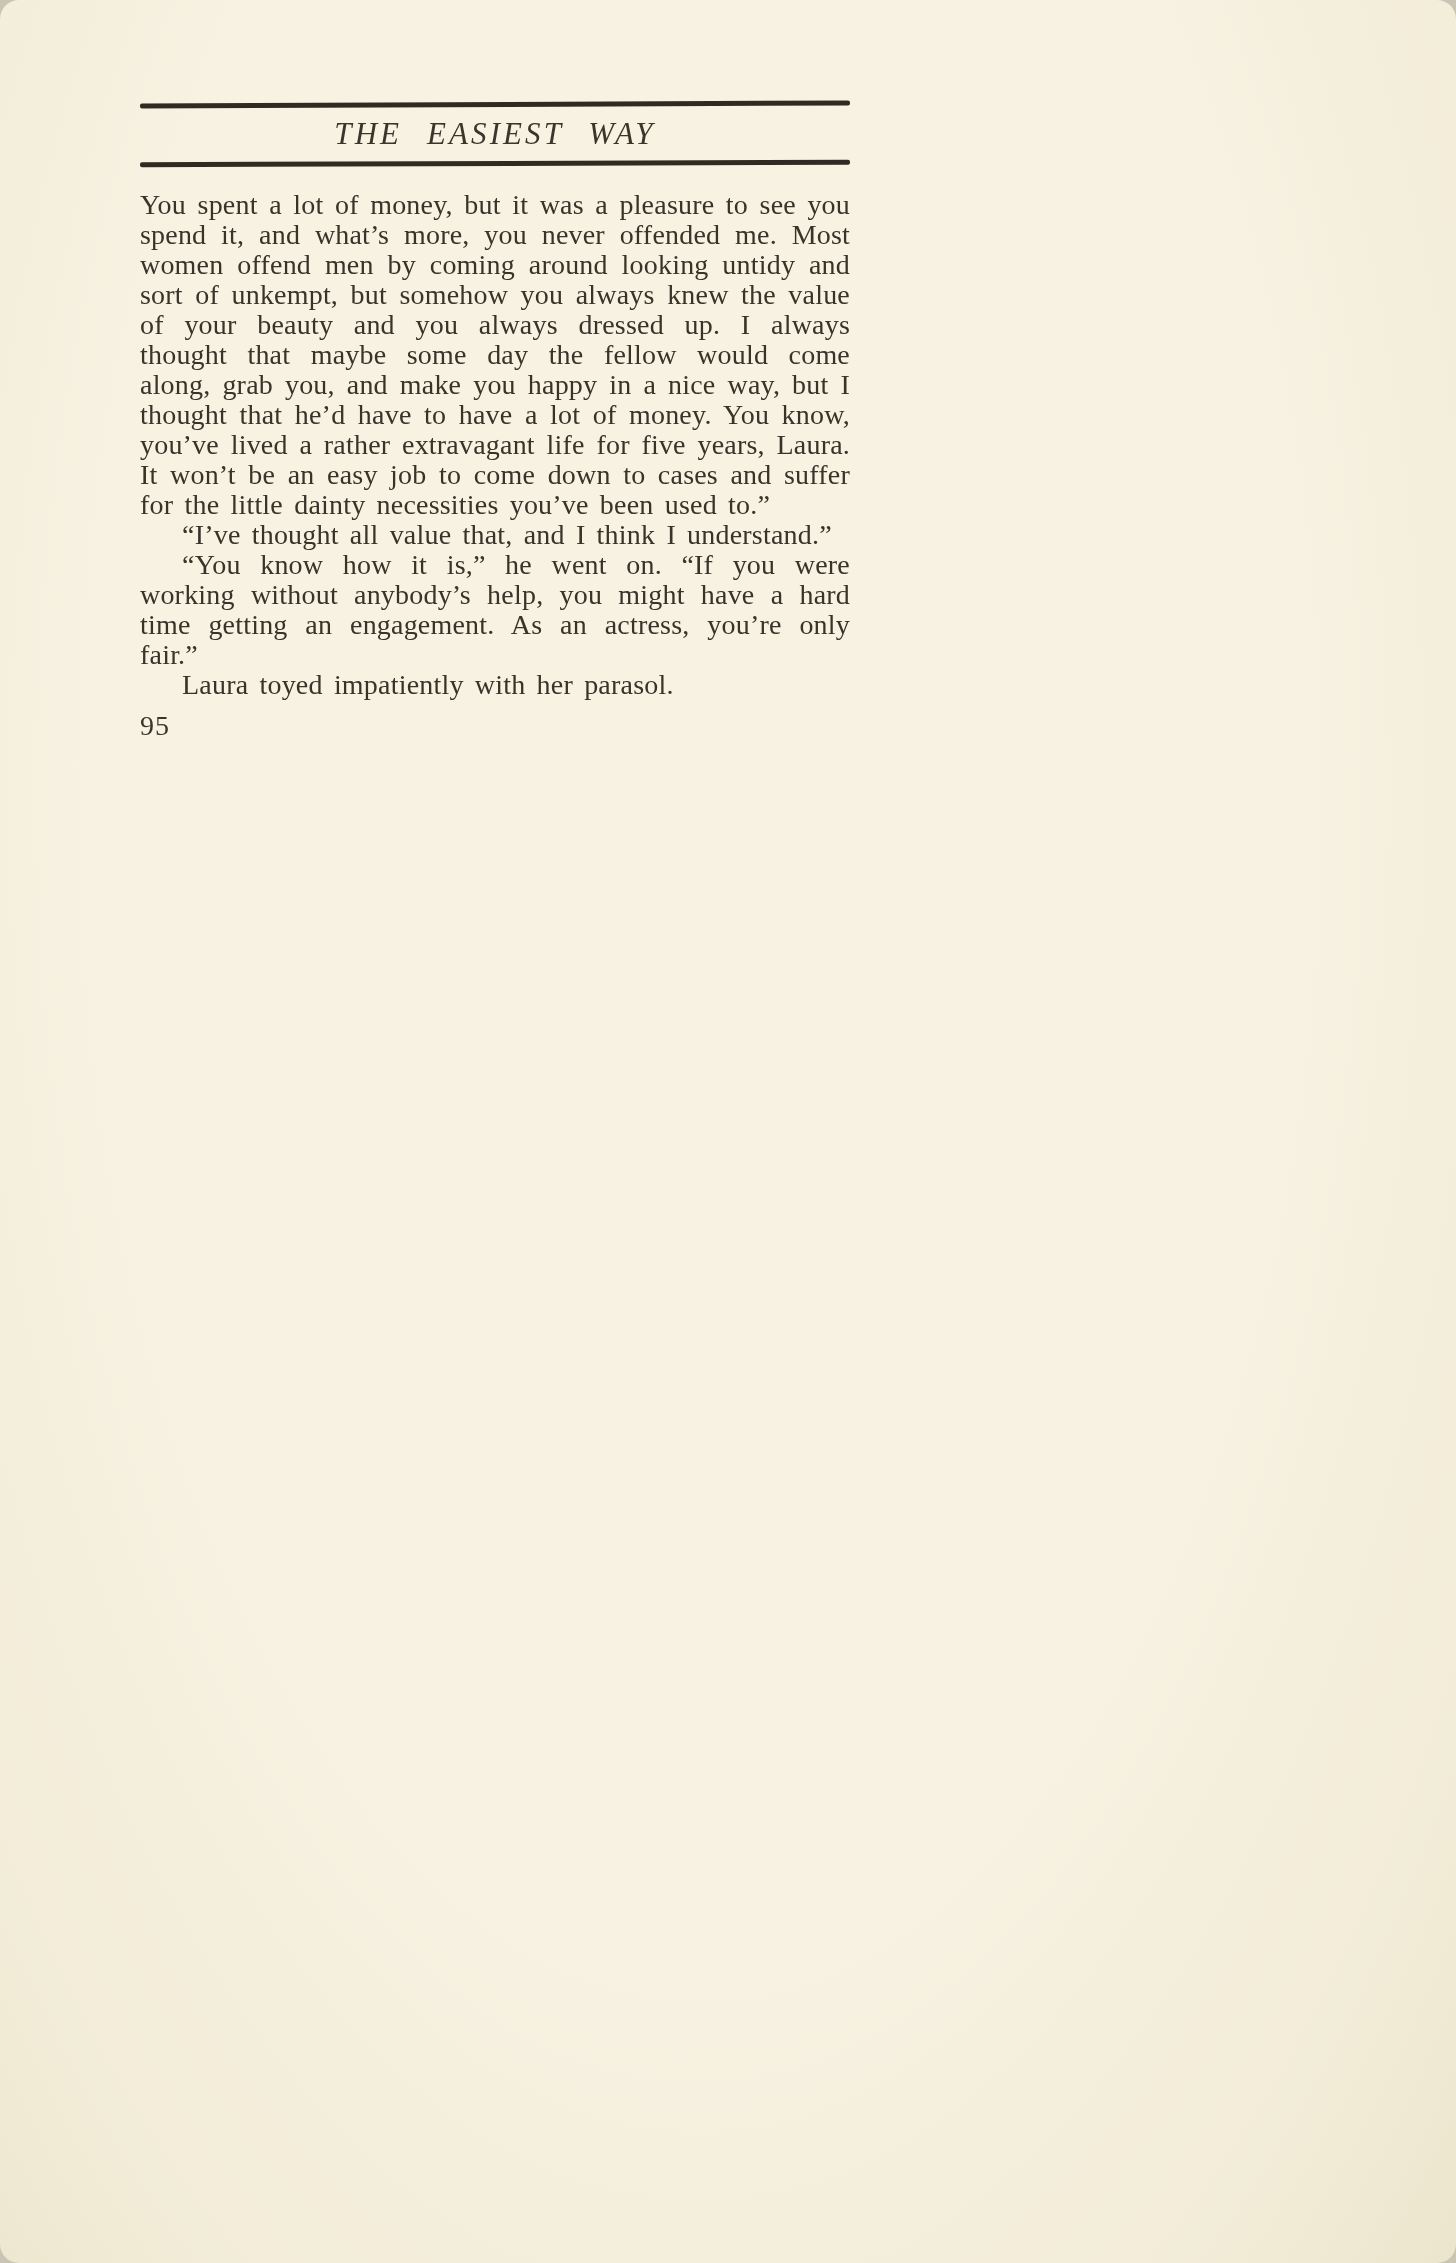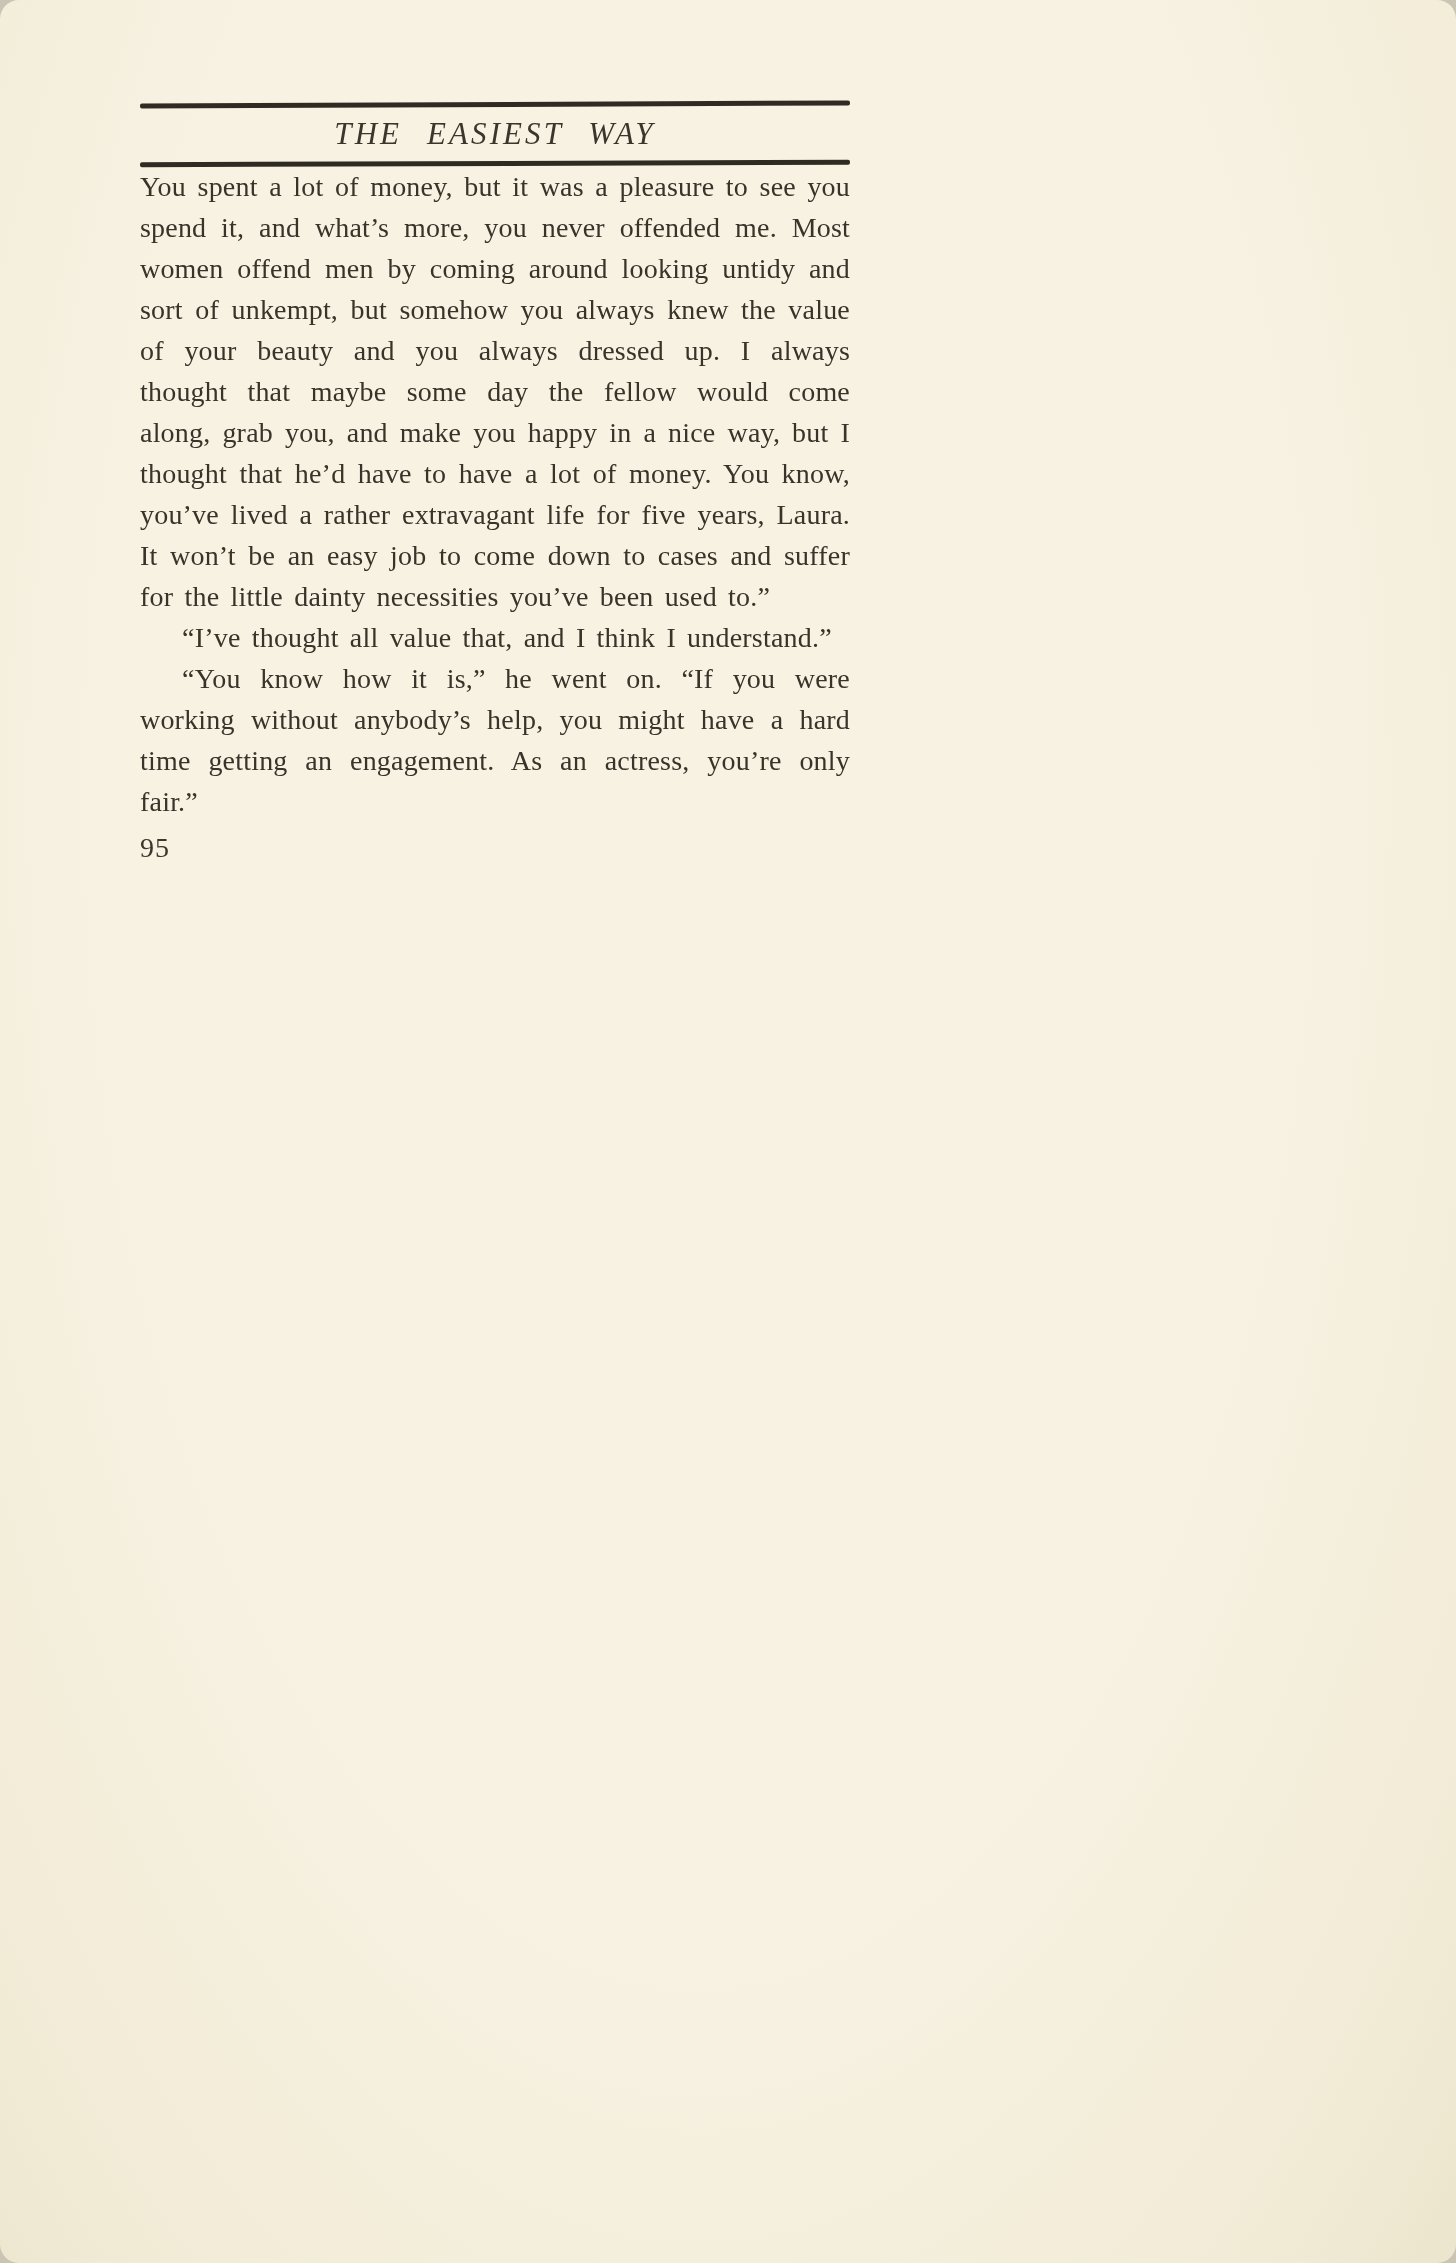--- a/index.html
+++ b/index.html
@@ -43,22 +43,23 @@
   .running-title {
     margin-top: 9px;
     text-align: center;
     font-style: italic;
     font-size: 31px;
     letter-spacing: 0.10em;
     word-spacing: 0.45em;
     color: #3a362b;
   }
   .body-text {
+    margin-top: 24px;
     font-size: 28px;
-    line-height: 41px;
+    line-height: 30px;
     text-align: justify;
     word-spacing: 4px;
     letter-spacing: 0.2px;
   }
   .body-text p {
     margin: 0;
     padding: 0;
   }
   .body-text p.indent {
     text-indent: 42px;
@@ -80,18 +81,19 @@
     <div class="rule rule-top"></div>
 
     <div class="running-title">THE EASIEST WAY</div>
 
     <div class="rule rule-bottom"></div>
 
     <div class="body-text">
       <p class="para">You spent a lot of money, but it was a pleasure to see you spend it, and what’s more, you never offended me.  Most women offend men by coming around looking untidy and sort of unkempt, but somehow you always knew the value of your beauty and you always dressed up.  I always thought that maybe some day the fellow would come along, grab you, and make you happy in a nice way, but I thought that he’d have to have a lot of money.  You know, you’ve lived a rather extravagant life for five years, Laura.  It won’t be an easy job to come down to cases and suffer for the little dainty necessities you’ve been used to.”</p>
       <p class="para indent">“I’ve thought all value that, and I think I understand.”</p>
       <p class="para indent">“You know how it is,” he went on.  “If you were working without anybody’s help, you might have a hard time getting an engagement.  As an actress, you’re only fair.”</p>
+      <p class="para indent">Laura toyed impatiently with her parasol.</p>
     </div>
 
     <div class="page-number">95</div>
 
   </div>
 </div>
 
 </body></html>

